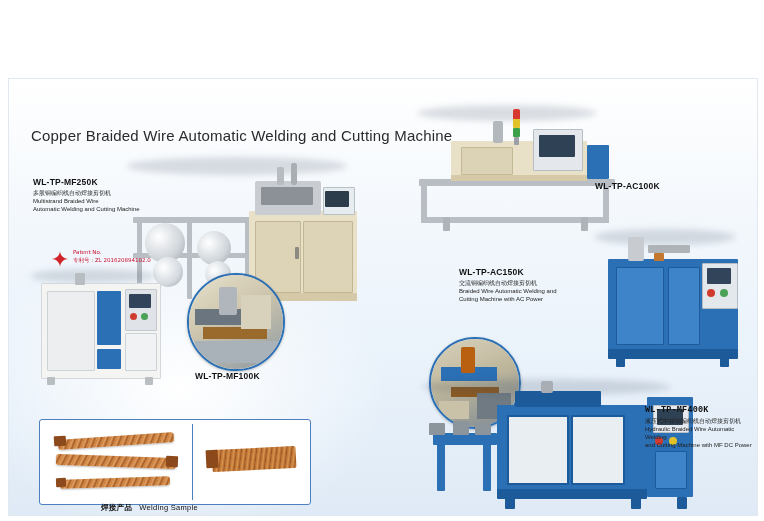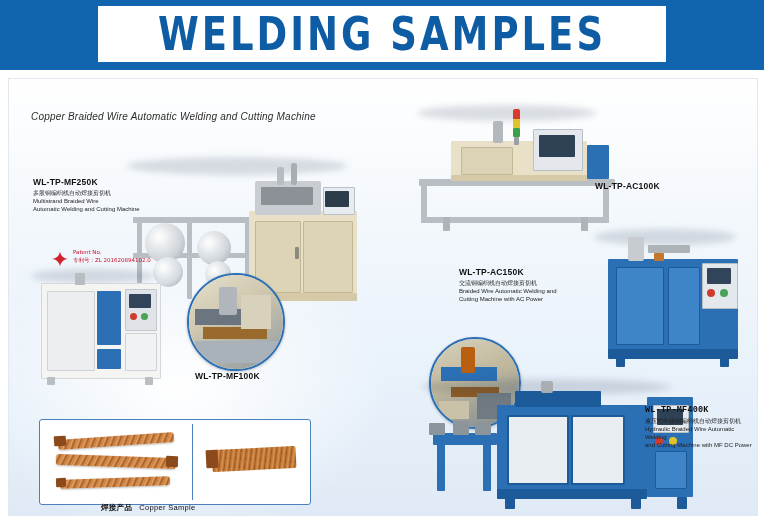--- a/index.html
+++ b/index.html
@@ -46,24 +46,23 @@
     background:radial-gradient(ellipse at center,#ffffff 0%,rgba(255,255,255,0) 70%);
   }
   
   .cn-head{
     position:absolute;left:22px;top:26px;
     font-family:"DejaVu Sans", sans-serif;
     font-size:15px;font-weight:bold;color:#1a1a1a;
     letter-spacing:1px;
   }
   .en-head{
-    position:absolute;left:22px;top:32px;
-    font-size:10px;color:#2b2b2b;
+    position:absolute;left:22px;top:48px;
+    font-size:15px;color:#2b2b2b;
     letter-spacing:.2px;
-    font-style:italic;
   }
   .model{
     position:absolute;
     font-size:8.5px;font-weight:bold;color:#111111;
     letter-spacing:.2px;white-space:nowrap;
   }
   .desc{
     position:absolute;
     font-size:6px;color:#222222;line-height:8px;white-space:pre-line;
   }
@@ -125,25 +124,20 @@
     position:absolute;border-radius:2px;
     background:repeating-linear-gradient(100deg,#b36a2e 0px,#d8934c 2.5px,#9c5320 5px);
   }
   .tip{position:absolute;background:#8c4a1c;border-radius:1px;}
 </style>
 </head>
 <body>
 
 <div class="page">
 
-  <div class="banner">
-    <div class="banner-inner">
-      <div class="banner-title">WELDING SAMPLES</div>
-    </div>
-  </div>
 
   <div class="collage">
 
     <div class="en-head">Copper Braided Wire Automatic Welding and Cutting Machine</div>
 
     <div class="photo" style="left:118px;top:78px;width:235px;height:160px;">
       <div class="shadow" style="left:8px;top:140px;width:220px;height:18px;"></div>
 
       <div class="mach-body frame-ali" style="left:6px;top:60px;width:128px;height:6px;"></div>
       <div class="mach-body frame-ali" style="left:6px;top:96px;width:128px;height:5px;"></div>
@@ -315,17 +309,17 @@
       <div class="braid" style="left:16px;top:36px;width:120px;height:11px;transform:rotate(2deg);"></div>
       <div class="tip" style="left:126px;top:36px;width:12px;height:11px;transform:rotate(2deg);"></div>
       <div class="braid" style="left:20px;top:58px;width:110px;height:9px;transform:rotate(-2deg);"></div>
       <div class="tip" style="left:16px;top:58px;width:10px;height:9px;transform:rotate(-2deg);"></div>
 
       <div class="bar-flat" style="left:172px;top:28px;width:84px;height:22px;transform:rotate(-3deg);"></div>
       <div class="tip" style="left:166px;top:30px;width:12px;height:18px;transform:rotate(-3deg);"></div>
     </div>
     <div class="sample-caption">
       <b>焊接产品</b>
-      &nbsp;&nbsp;<span>Copper Sample</span>
+      &nbsp;&nbsp;<span>Welding Sample</span>
     </div>
 
   </div>
 </div>
 
 </body></html>

